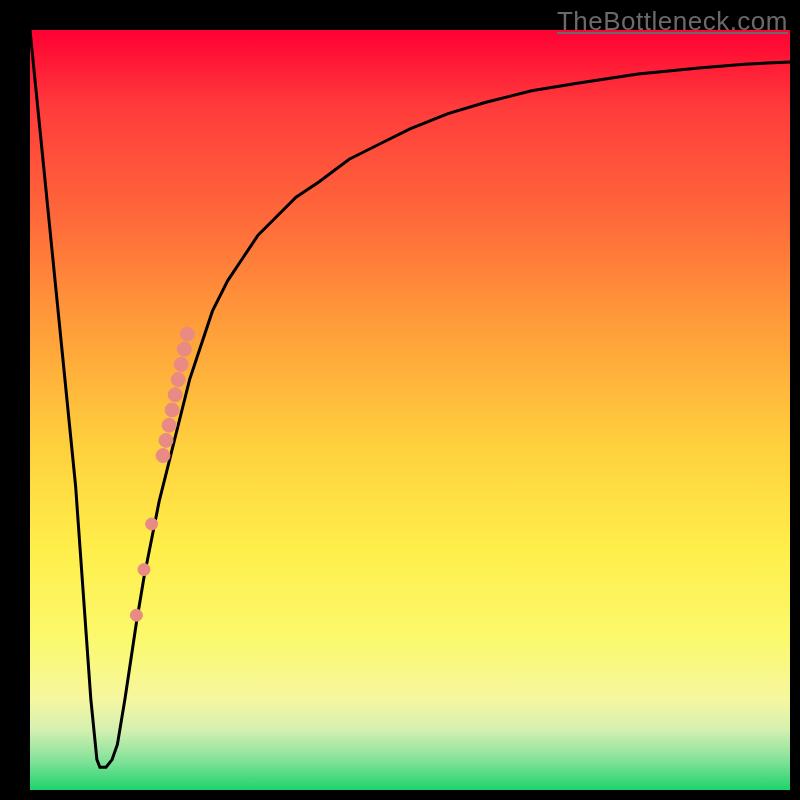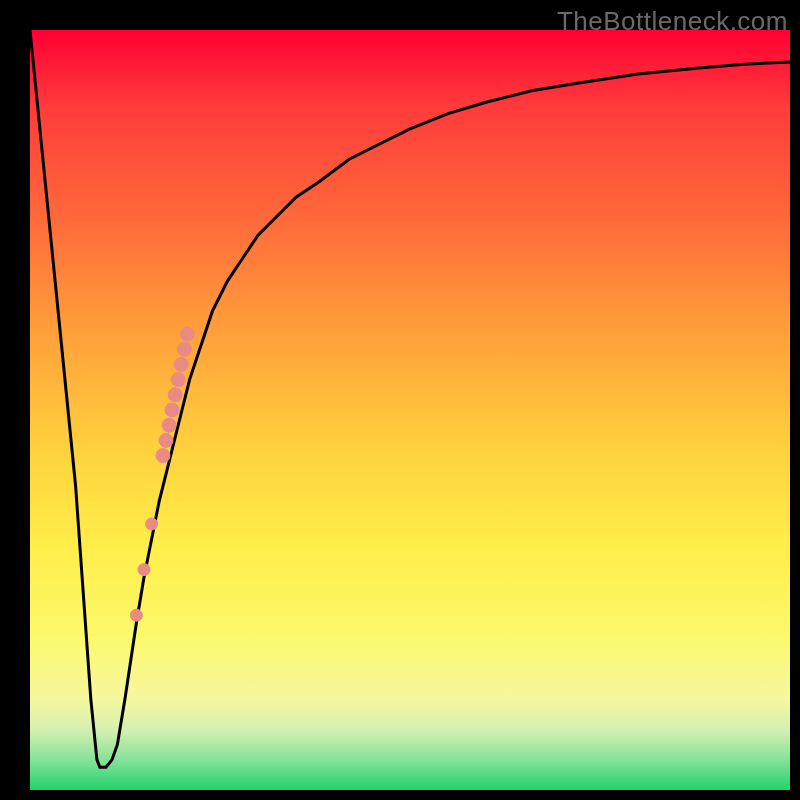--- a/index.html
+++ b/index.html
@@ -45,20 +45,21 @@
   }
   .watermark {
     position: absolute;
     top: 6px;
     right: 12px;
     font-family: Arial, Helvetica, sans-serif;
     font-size: 26px;
     color: #6a6a6a;
     letter-spacing: 0.5px;
     user-select: none;
+    text-decoration: underline;
   }
 </style>
 </head>
 <body>
 
 <div class="frame">
   <div class="plot">
     <svg class="overlay" viewBox="0 0 760 760">
       <path id="curve-path" fill="none" stroke="#000000" stroke-width="3" d="M0.0 0.0 L15.2 152.0 L30.4 304.0 L45.6 456.0 L53.2 562.4 L60.8 668.8 L66.9 729.6 L69.9 737.2 L76.0 737.2 L82.1 729.6 L87.4 714.4 L95.0 668.8 L106.4 592.8 L114.0 547.2 L121.6 509.2 L129.2 471.2 L136.8 440.8 L144.4 410.4 L152.0 380.0 L159.6 349.6 L167.2 326.8 L174.8 304.0 L182.4 281.2 L197.6 250.8 L212.8 228.0 L228.0 205.2 L243.2 190.0 L266.0 167.2 L288.8 152.0 L319.2 129.2 L349.6 114.0 L380.0 98.8 L418.0 83.6 L456.0 72.2 L501.6 60.8 L547.2 53.2 L608.0 44.1 L668.8 38.0 L714.4 34.2 L760.0 31.9 "></path>
       <g id="markers">

